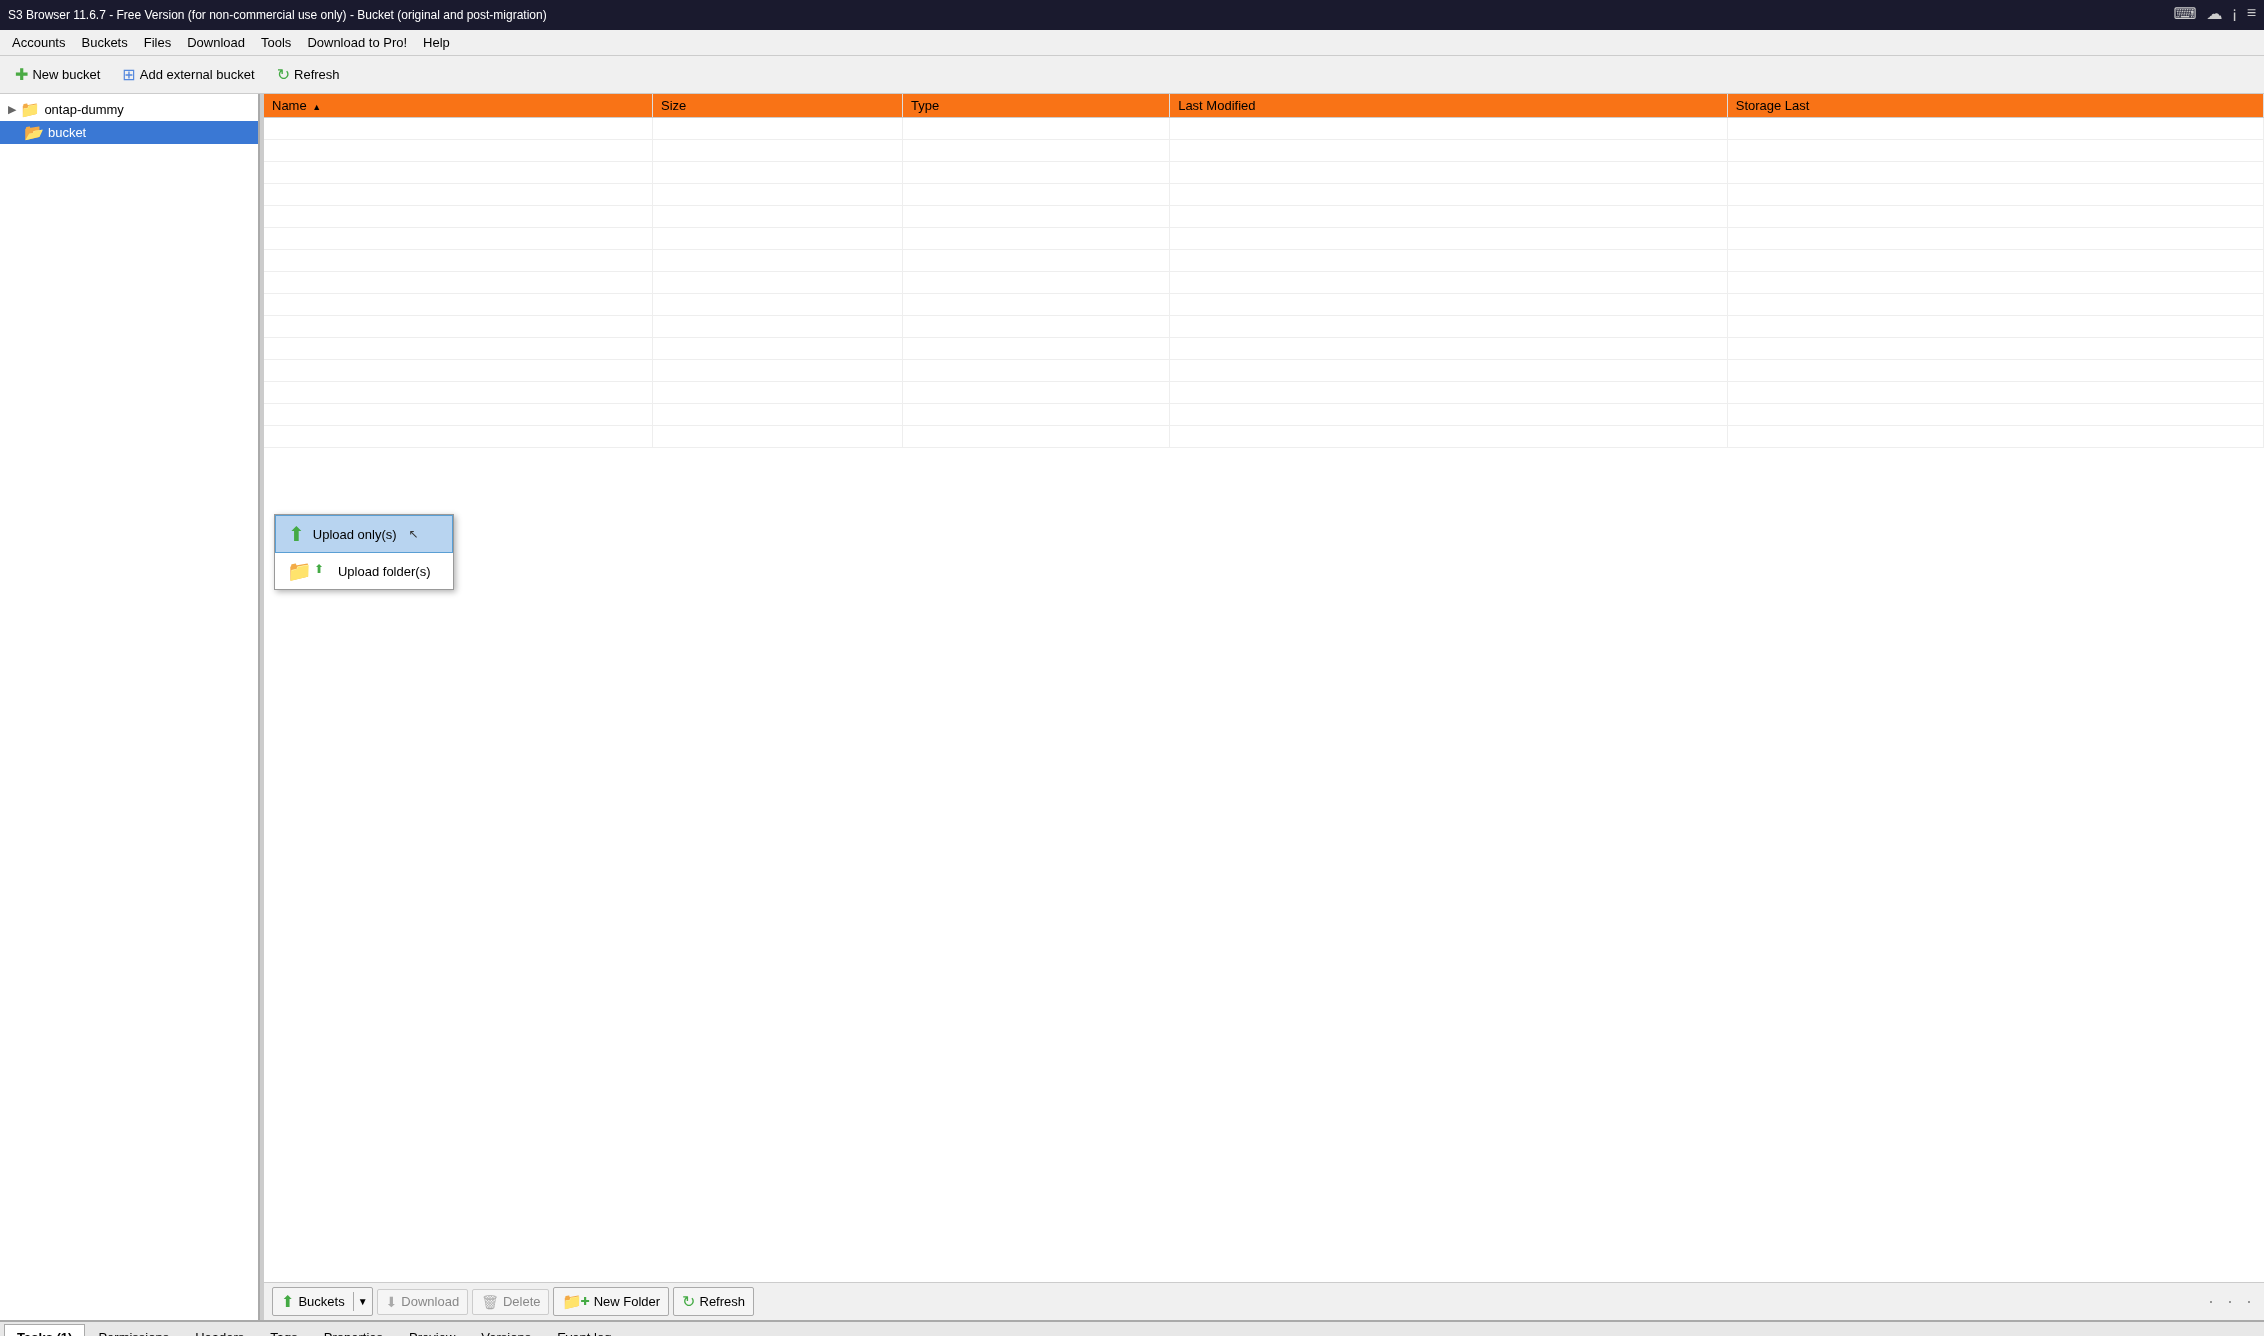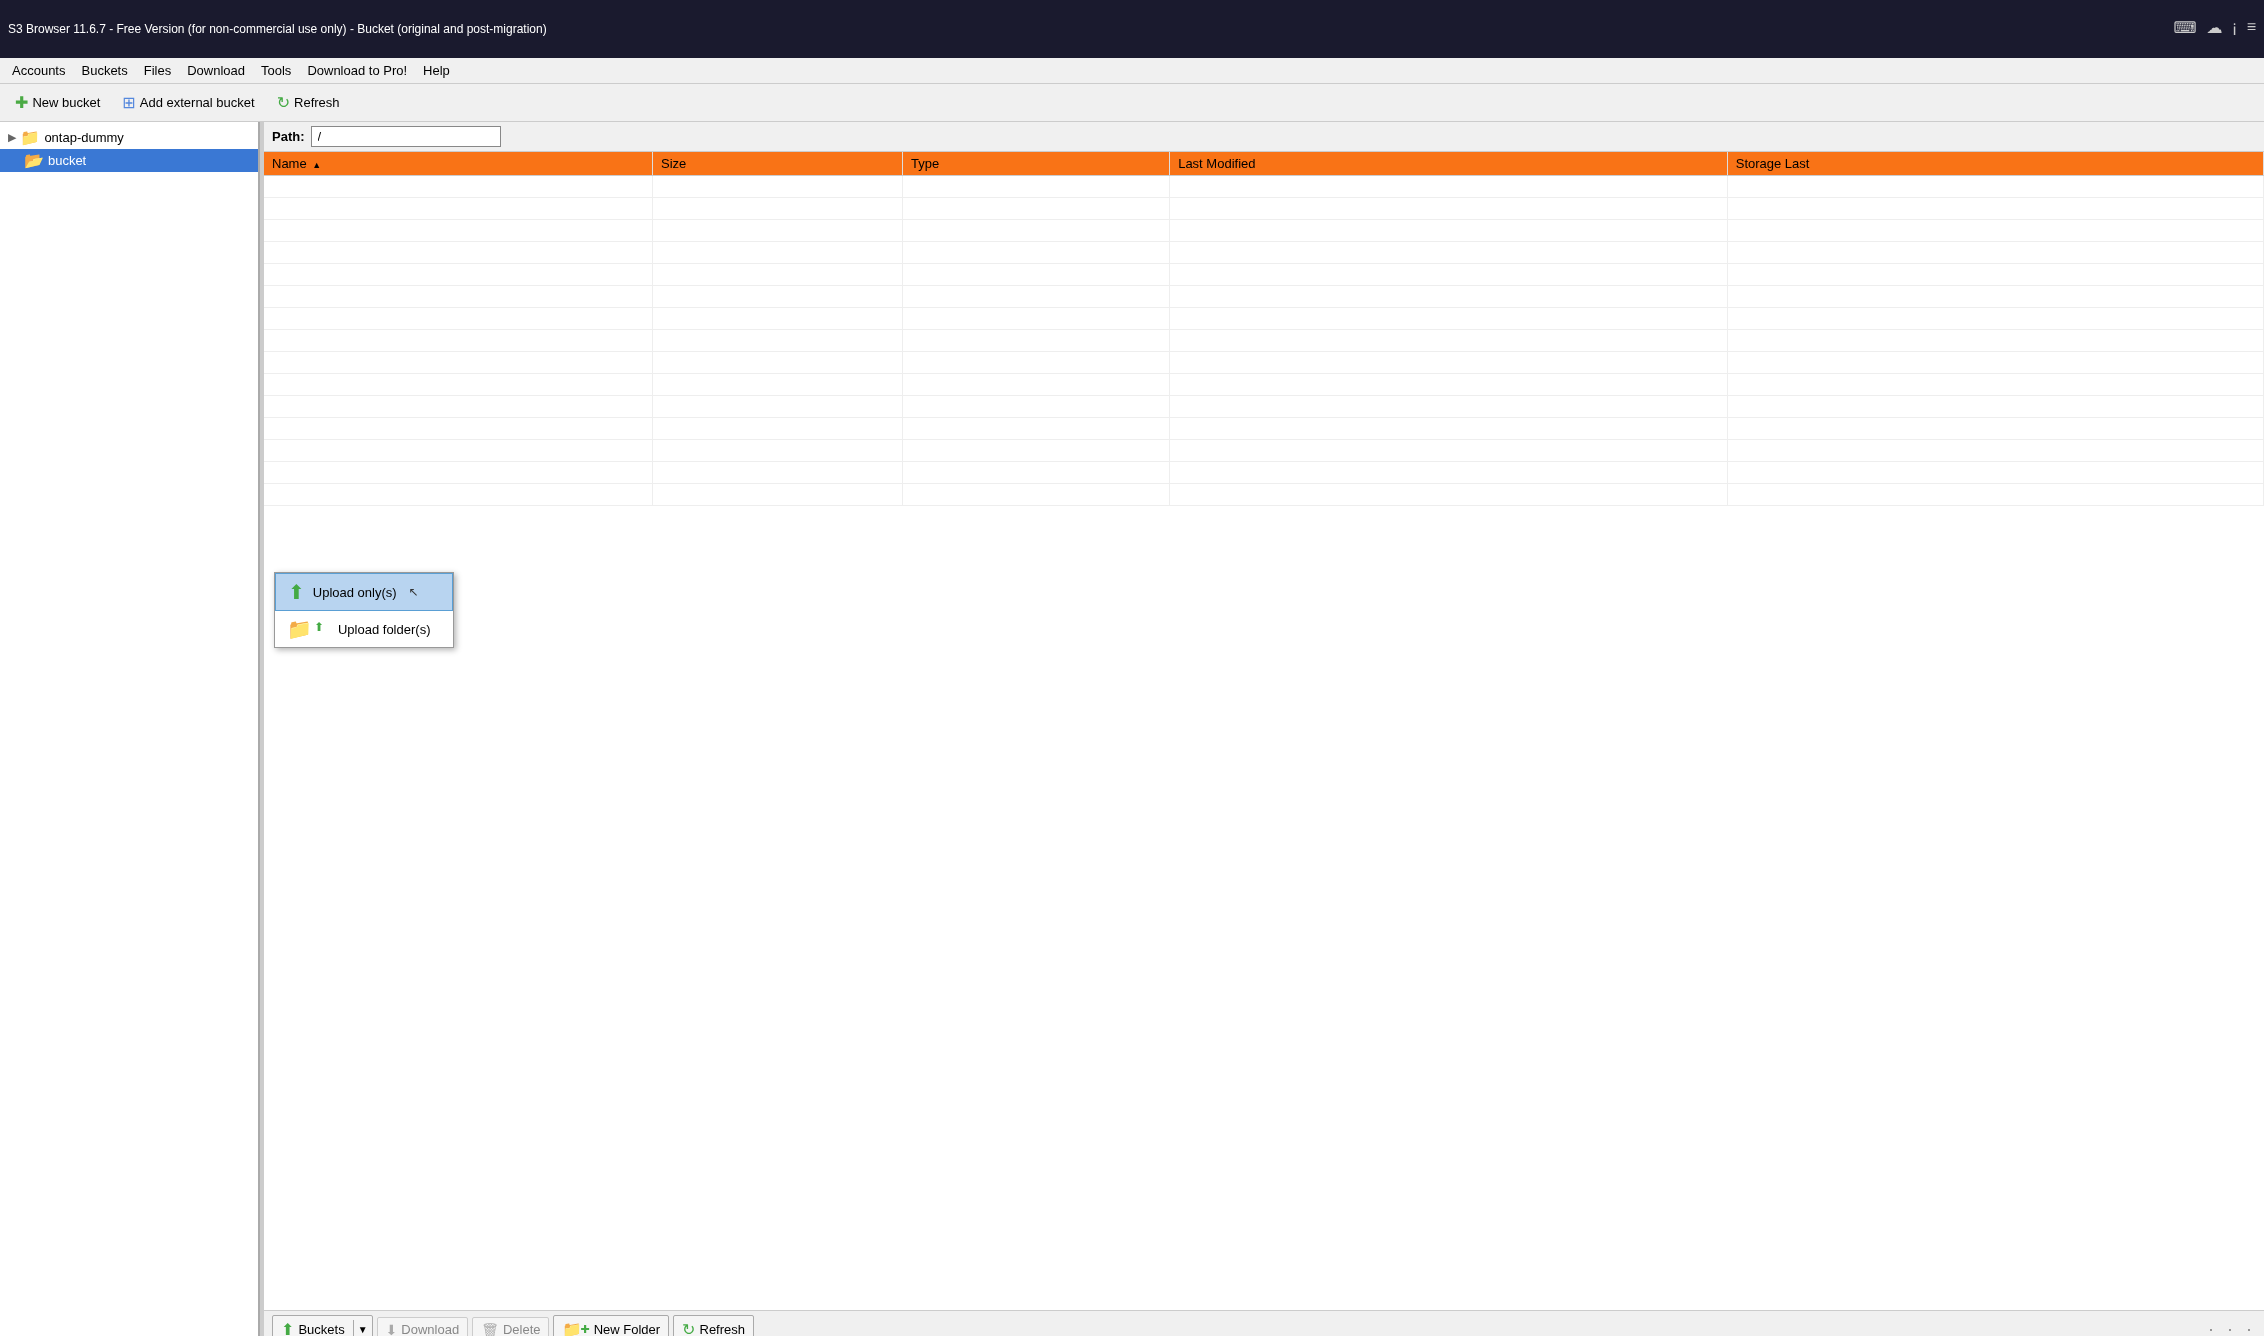--- a/index.html
+++ b/index.html
@@ -2,21 +2,21 @@
 <html><head>
   <meta charset="utf-8">
   <style>
     * { box-sizing: border-box; margin: 0; padding: 0; }
     body { font-family: 'Segoe UI', Tahoma, Geneva, Verdana, sans-serif; font-size: 13px; background: #f0f0f0; color: #000; user-select: none; }
 
     
     #titlebar {
       background: #1a1a2e;
       color: #fff;
-      padding: 18px 8px;
+      padding: 4px 8px;
       font-size: 12px;
       display: flex;
       align-items: center;
       justify-content: space-between;
     }
     #titlebar-icons { display: flex; gap: 10px; }
     #titlebar-icons span { cursor: pointer; font-size: 16px; color: #ccc; }
 
     
     #menubar {
@@ -304,24 +304,20 @@
     <div class="tree-item selected-edit" style="padding-left: 24px;">
       <span class="folder-icon yellow">📂</span>
       <span>bucket</span>
     </div>
   </div>
 
   <div class="resize-handle"></div>
 
   <div id="right-panel">
 
-    <div id="path-bar">
-      <label>Path:</label>
-      <input id="path-input" type="text" value="/" style="">
-    </div>
 
     <div id="file-table-container" style="position:relative;">
       <table id="file-table">
         <thead>
           <tr>
             <th>
               <span>Name</span>
               <span class="sort-arrow">▲</span>
             </th>
             <th><span>Size</span></th>

